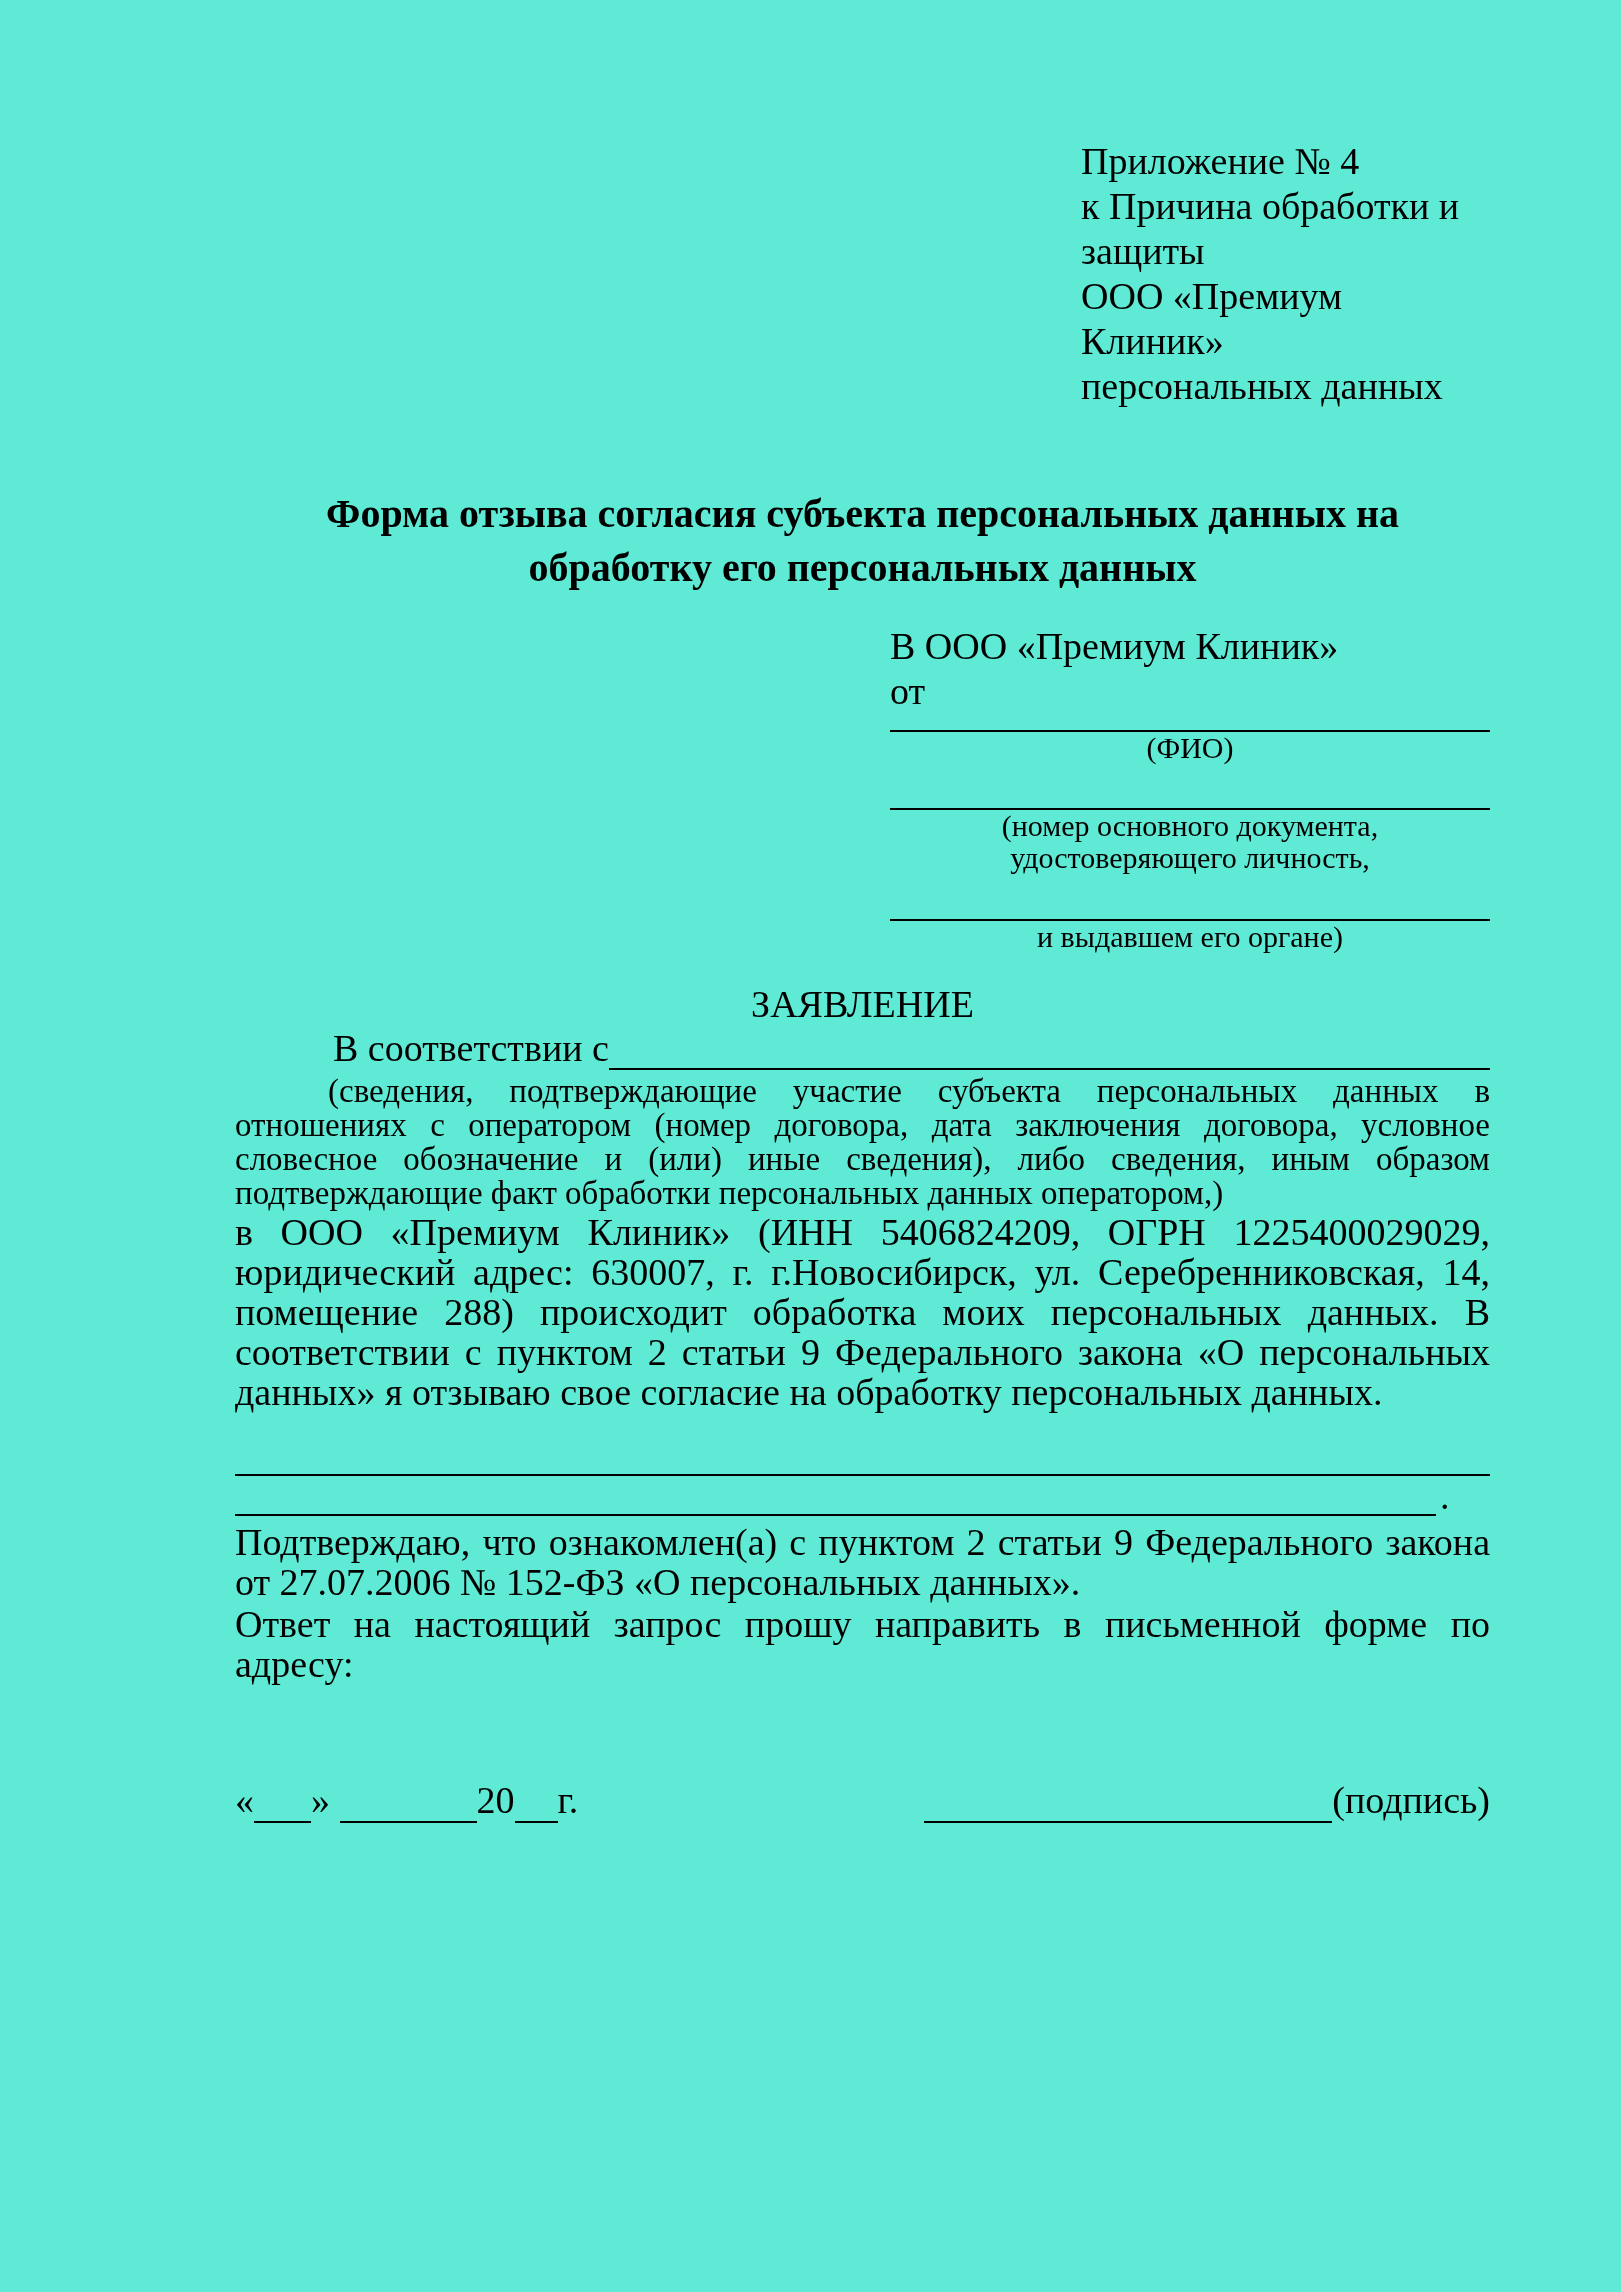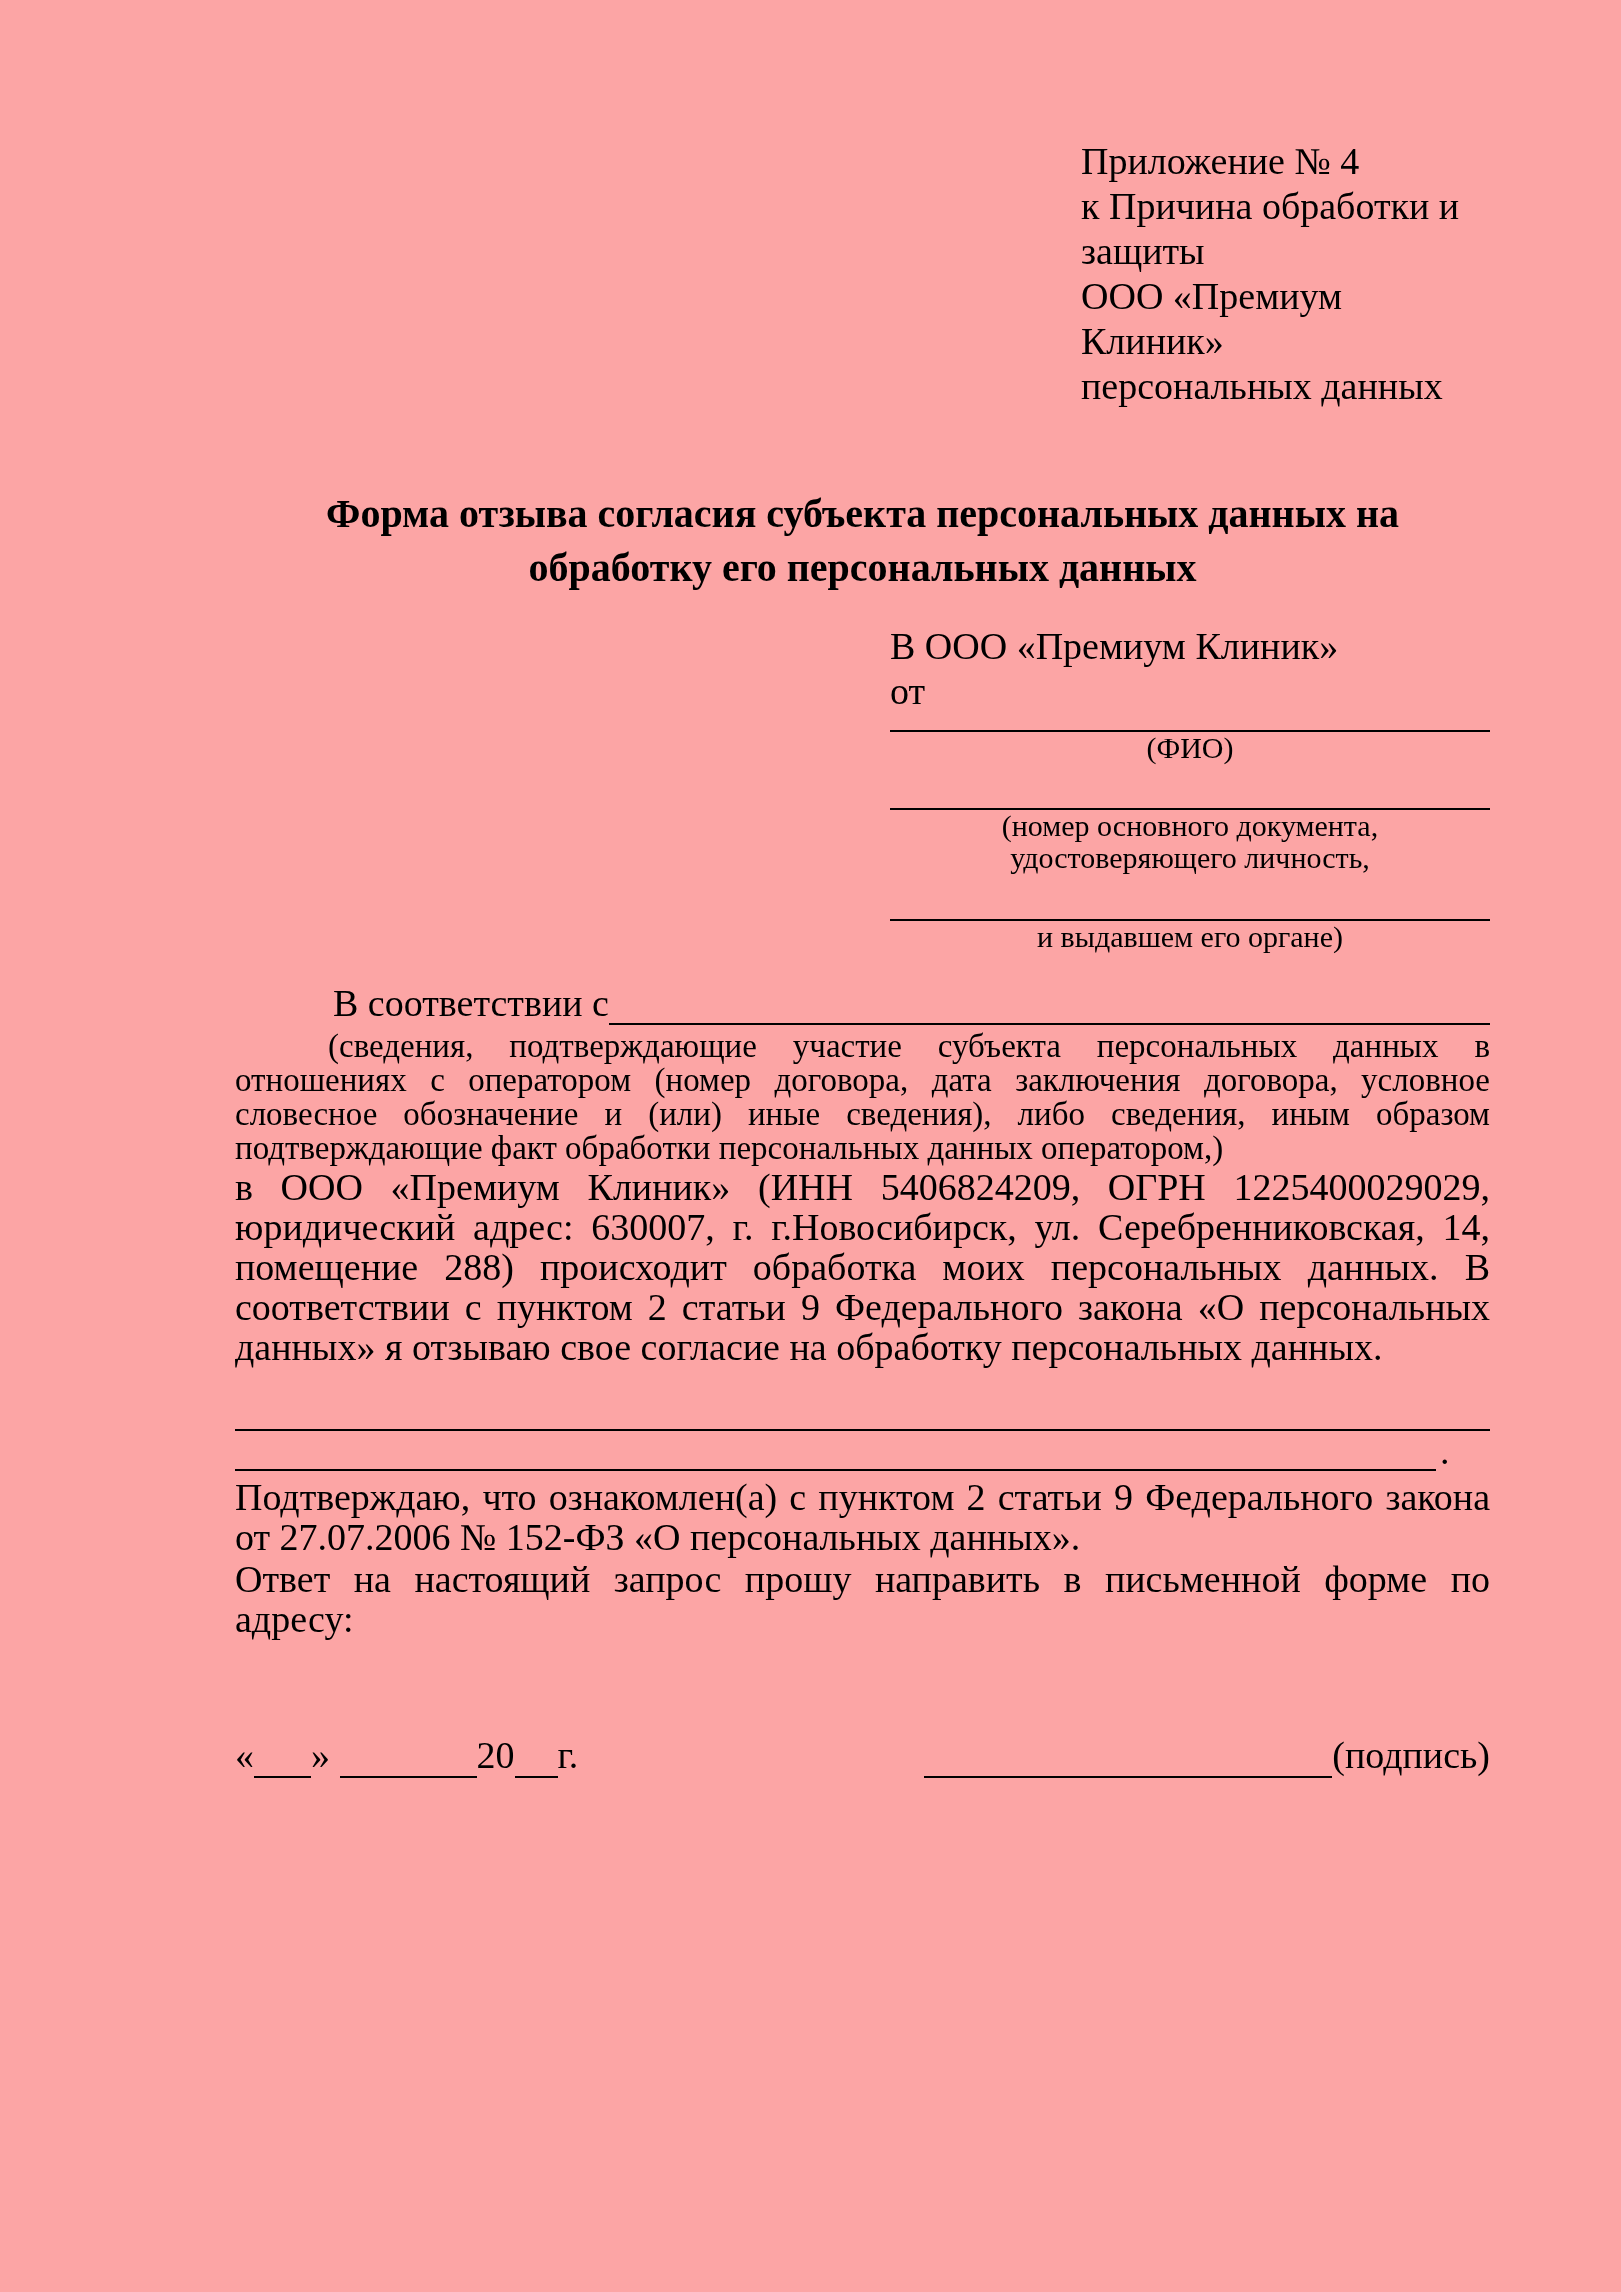--- a/index.html
+++ b/index.html
@@ -5,21 +5,21 @@
   html, body {
     margin: 0;
     padding: 0;
     background: #ffffff;
   }
   .sheet {
     position: relative;
     width: 1621px;
     height: 2293px;
     margin: 0 auto;
-    background: #fca5a5;
+    background: #5eead4;
     color: #000000;
     font-family: "Liberation Serif", "DejaVu Serif", serif;
     font-size: 38px;
     box-sizing: border-box;
     padding: 139px 131px 0 235px;
   }
   
   .appendix {
     margin-left: 846px;
     line-height: 45px;
@@ -160,20 +160,21 @@
     <div class="fill-field">
       <div class="line"></div>
       <div class="caption">(номер основного документа, удостоверяющего личность,</div>
     </div>
     <div class="fill-field">
       <div class="line"></div>
       <div class="caption">и выдавшем его органе)</div>
     </div>
   </div>
 
+  <div class="statement-heading">ЗАЯВЛЕНИЕ</div>
 
   <div class="flex-line indent">
     <span class="label">В соответствии с</span>
     <span class="fill"></span>
   </div>
 
   <p class="small-note">(сведения, подтверждающие участие субъекта персональных данных в отношениях с оператором (номер договора, дата заключения договора, условное словесное обозначение и (или) иные сведения), либо сведения, иным образом подтверждающие факт обработки персональных данных оператором,)</p>
 
   <p class="body-par">в ООО «Премиум Клиник» (ИНН 5406824209, ОГРН 1225400029029, юридический адрес: 630007, г. г.Новосибирск, ул. Серебренниковская, 14, помещение 288) происходит обработка моих персональных данных. В соответствии с пунктом 2 статьи 9 Федерального закона «О персональных данных» я отзываю свое согласие на обработку персональных данных.</p>
 

